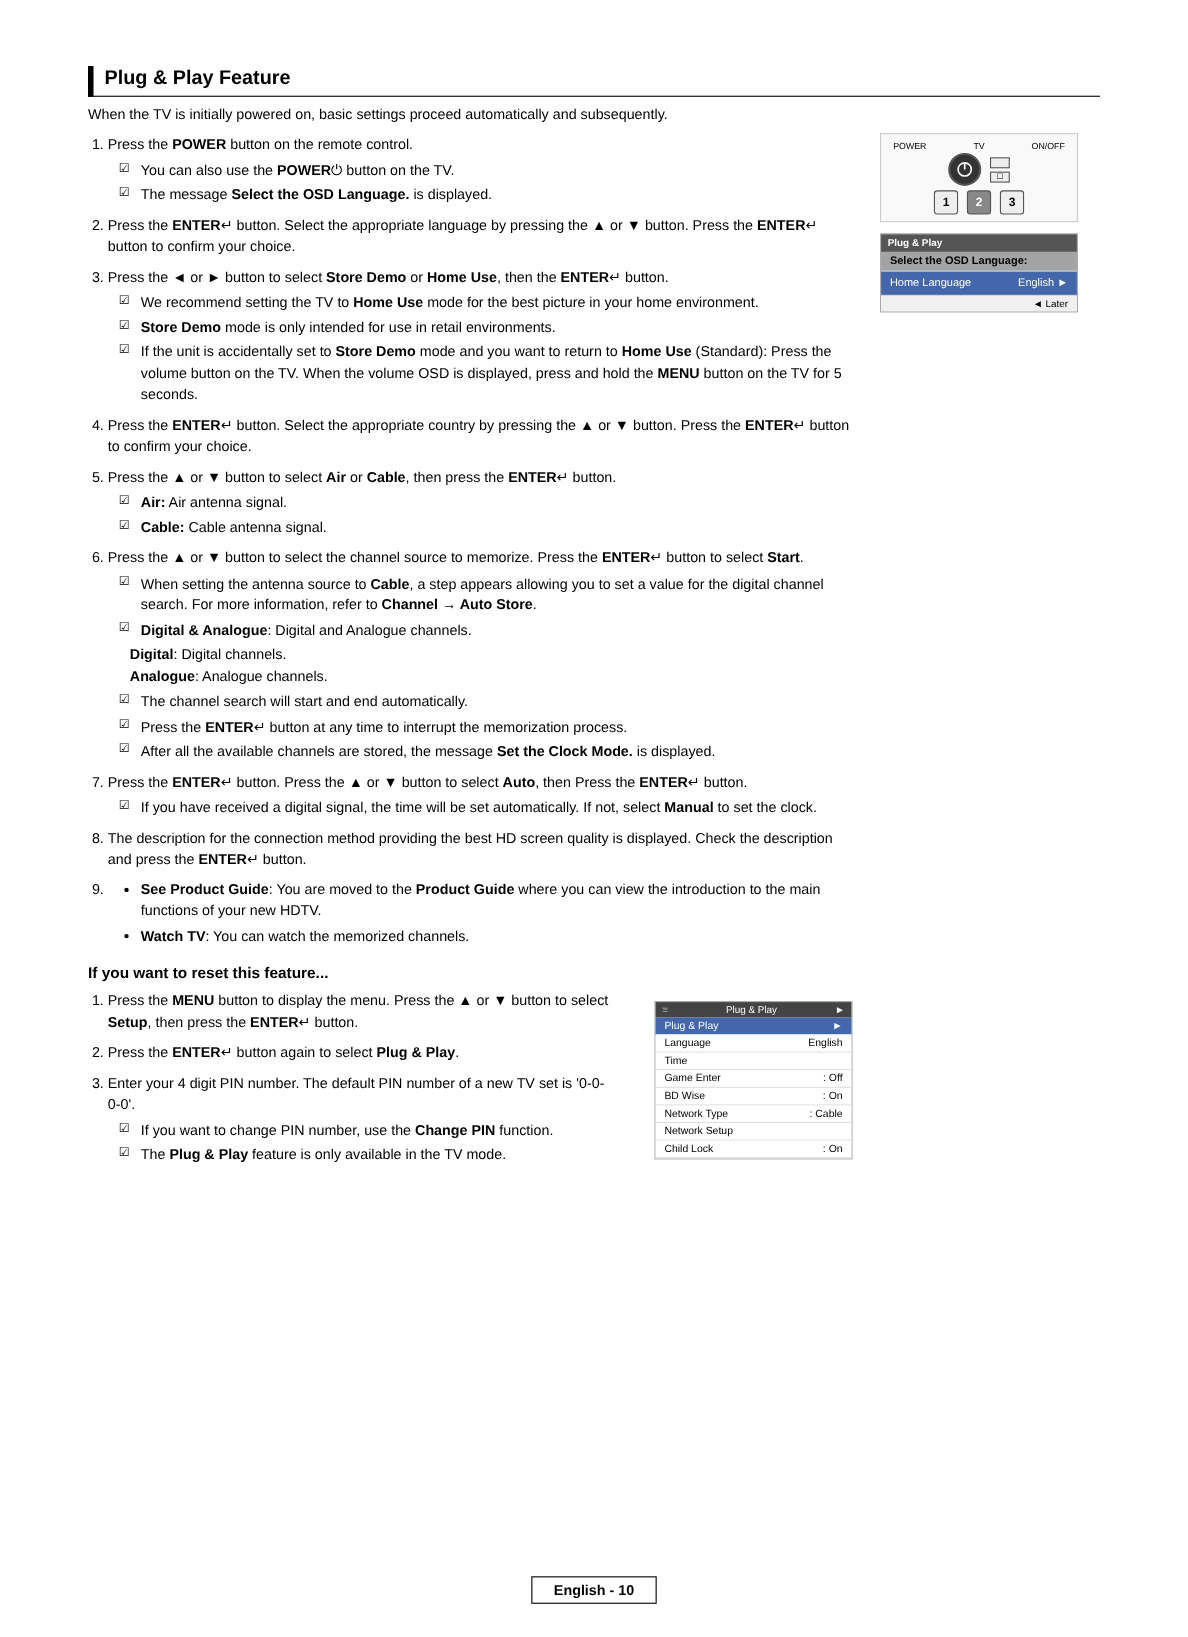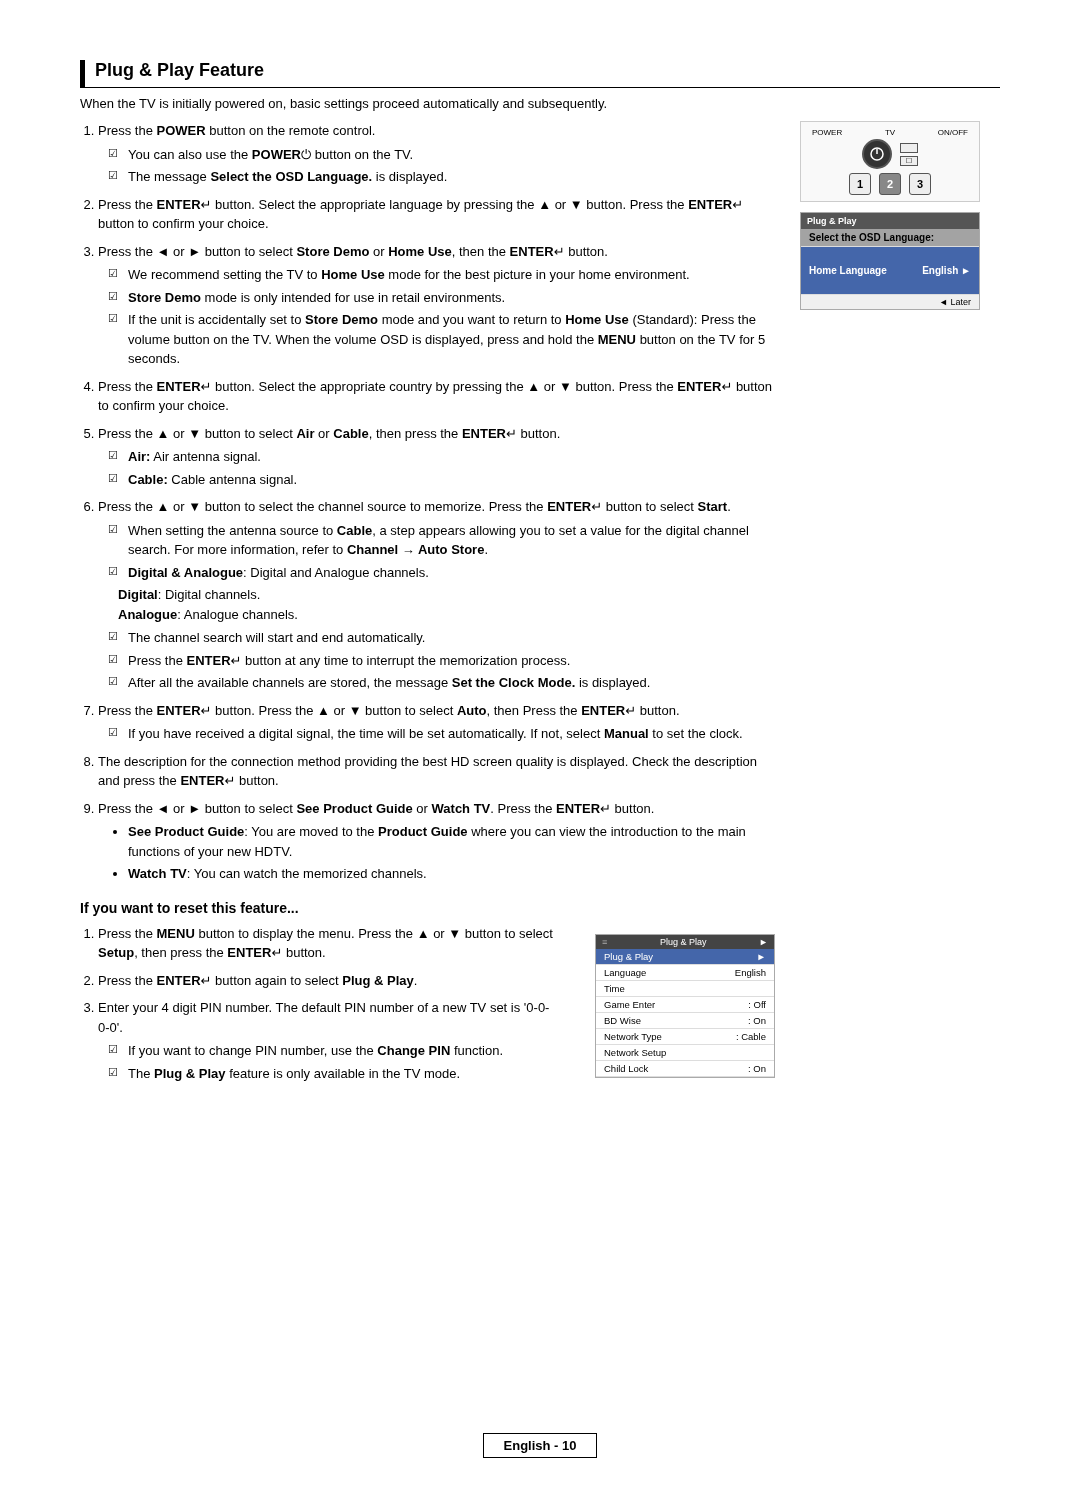--- a/index.html
+++ b/index.html
@@ -157,27 +157,26 @@
     .osd-header {
       background: #555;
       color: white;
       padding: 3px 6px;
       font-size: 9px;
       font-weight: bold;
       display: flex;
       justify-content: space-between;
     }
     .osd-row {
-      padding: 18px 8px;
+      padding: 5px 8px;
       display: flex;
       justify-content: space-between;
       border-bottom: 1px solid #ddd;
       font-size: 10px;
       background: #fff;
-      font-weight: bold;
     }
     .osd-row.selected {
       background: #4466aa;
       color: white;
     }
     .osd-row.title-row {
       background: #a3a3a3;
       font-weight: bold;
       font-size: 10px;
       padding: 3px 8px;
@@ -304,21 +303,20 @@
           <ul class="sub-list">
             <li>If you have received a digital signal, the time will be set automatically. If not, select <b>Manual</b> to set the clock.</li>
           </ul>
         </li>
 
         <li>
           <span>The description for the connection method providing the best HD screen quality is displayed. Check the description and press the <b>ENTER</b>↵ button.</span>
         </li>
 
         <li>
-          <span>Press the ◄ or ► button to select <b>See Product Guide</b> or <b>Watch TV</b>. Press the <b>ENTER</b>↵ button.</span>
           <ul class="bullet-list">
             <li><b>See Product Guide</b>: You are moved to the <b>Product Guide</b> where you can view the introduction to the main functions of your new HDTV.</li>
             <li><b>Watch TV</b>: You can watch the memorized channels.</li>
           </ul>
         </li>
 
       </ol>
 
       <div class="subsection-title">If you want to reset this feature...</div>
 

